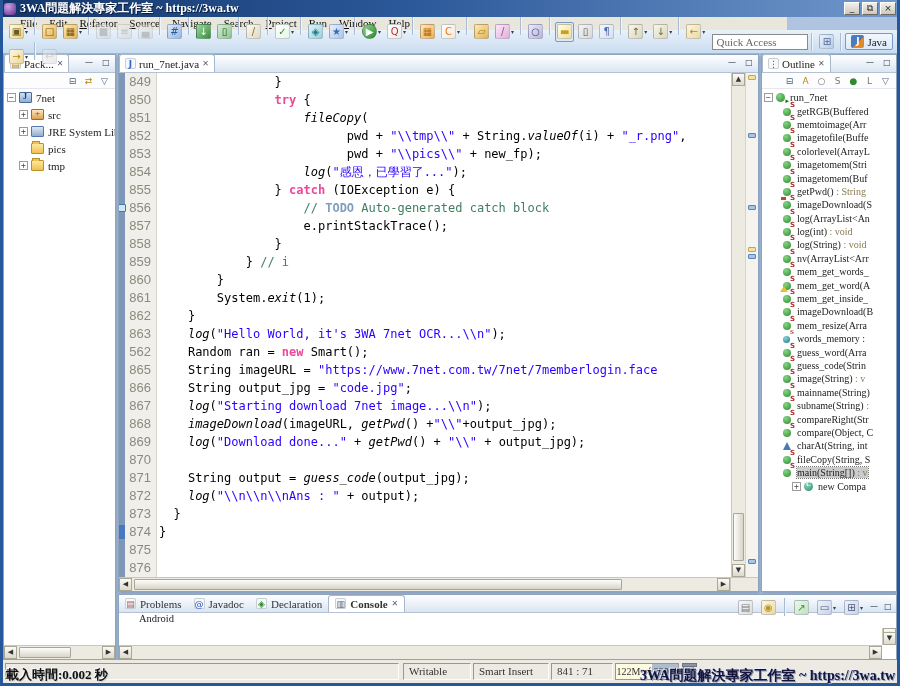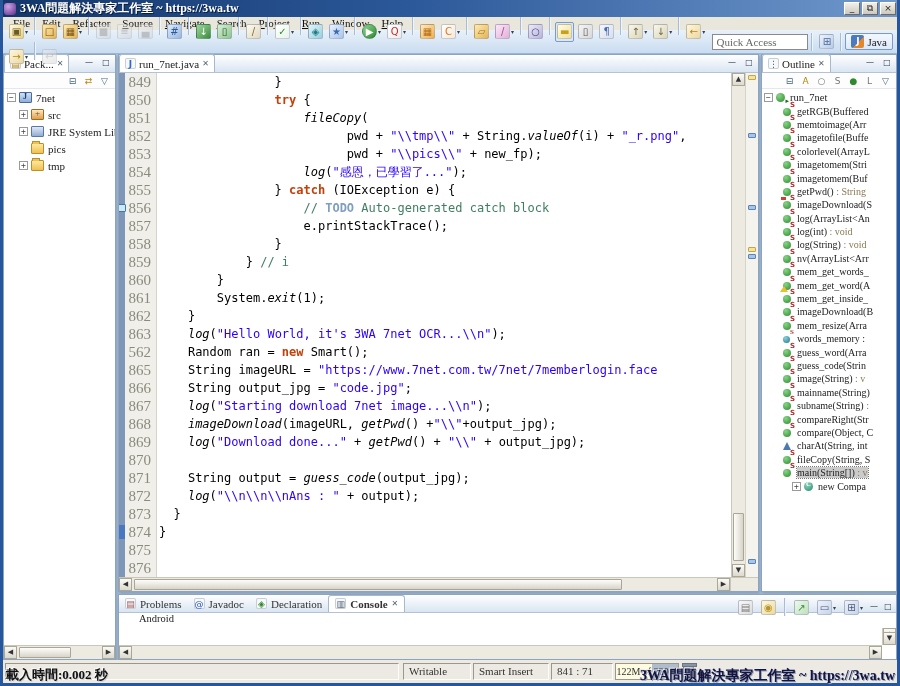--- a/index.html
+++ b/index.html
@@ -6,21 +6,21 @@
 html,body{width:900px;height:686px;overflow:hidden}
 body{position:relative;background:#aec4e0;font-family:"Liberation Serif","DejaVu Serif",serif;font-size:12px;color:#222}
 #frame{position:absolute;inset:0;border-left:3px solid #26569c;border-right:3px solid #26569c;border-bottom:3px solid #26569c;pointer-events:none;z-index:50}
 
 #titlebar{position:absolute;left:0;top:0;width:900px;height:17px;background:linear-gradient(90deg,#143669 0%,#2b5899 45%,#7098cc 100%);color:#fff;display:flex;align-items:center;padding:0 4px;z-index:10}
 #app-icon{width:12px;height:12px;border-radius:3px;background:radial-gradient(circle at 35% 30%,#cfa3e8,#5a2d86);margin-right:4px;flex:none}
 #title-text{font-weight:bold;font-size:12px;white-space:nowrap;text-shadow:1px 1px 0 #0a1c3a}
 #winbtns{margin-left:auto;display:flex;gap:2px}
 .winbtn{width:16px;height:13px;background:linear-gradient(#f2efe9,#cdc9c0);border:1px solid #fff;border-right-color:#6f6a60;border-bottom-color:#6f6a60;font-size:9px;line-height:11px;text-align:center;color:#222;font-family:"DejaVu Sans",sans-serif}
 
-#menubar{position:absolute;left:3px;top:17px;width:894px;height:13px;background:#e9e6dc;display:flex;align-items:center;padding-left:4px;z-index:9}
+#menubar{position:absolute;left:3px;top:17px;width:784px;height:13px;background:#e9e6dc;display:flex;align-items:center;padding-left:11px;z-index:9}
 .mitem{display:inline-block;padding:0 6px;font-size:11px;color:#111;line-height:13px}
 .mitem::first-letter{text-decoration:underline}
 
 #toolbar{position:absolute;left:3px;top:30px;width:894px;height:24px;background:linear-gradient(#e9f1fa,#c9dcf0);border-bottom:1px solid #9fb6cf;display:flex;align-items:center;padding-left:3px;z-index:9}
 .tbtn{display:inline-flex;align-items:center;height:20px;padding:1px;margin:0 1px;border:1px solid transparent;border-radius:2px}
 .tbtn.pressed{border-color:#7a9ac8;background:#dce8f8}
 .tbtn.dis{opacity:.45}
 .tico{display:inline-block;width:15px;height:15px;border:1px solid rgba(40,60,90,.25);border-radius:2px;font-family:"DejaVu Sans",sans-serif;font-size:10px;line-height:13px;text-align:center}
 .tico.round{border-radius:50%}
 .dd{font-size:6px;color:#345;margin-left:1px;font-family:"DejaVu Sans",sans-serif}
@@ -57,24 +57,24 @@
 .hscroll{position:absolute;height:14px;background:#eceae1;border-top:1px solid #c9c6ba;display:flex;align-items:center}
 .sbtn{flex:none;width:13px;height:13px;background:linear-gradient(#fbfaf6,#dcd9cd);border:1px solid #aaa795;font-size:7px;line-height:11px;text-align:center;color:#333;font-family:"DejaVu Sans",sans-serif}
 .strack{flex:1;height:13px;position:relative}
 .sthumb{position:absolute;top:1px;height:11px;background:linear-gradient(#fdfdfb,#d8d5c8);border:1px solid #a9a698;border-radius:1px}
 .vthumb{position:absolute;left:1px;width:11px;background:linear-gradient(90deg,#fdfdfb,#d8d5c8);border:1px solid #a9a698;border-radius:1px}
 
 #editor{left:118px;top:54px;width:641px;height:538px}
 #ed-body{position:absolute;left:0;top:18px;right:0;bottom:14px;display:flex;overflow:hidden}
 #gutter-band{flex:none;width:6px;background:#7e97b8;position:relative}
 #gutter-nums{flex:none;width:32px;background:#f1efe9;border-right:1px solid #d6d3c8;text-align:right;padding-right:5px}
-.gnum{height:18px;line-height:18px;font-family:Liberation Serif, serif;font-size:15px;color:#8a8a7e}
+.gnum{height:18px;line-height:18px;font-family:Liberation Sans, sans-serif;font-size:13px;color:#8a8a7e}
 #code-area{flex:1;overflow:hidden;background:#fff;padding-left:2px}
 .cl{height:18px;line-height:18px;white-space:pre;font-family:"DejaVu Sans Mono",monospace;font-size:12px;color:#000}
-.sp{color:#000}.sk{color:#c2410c;font-weight:bold}.ss{color:#2a00ff}.sc{color:#3f7f5f}.st{color:#7f9fbf;font-weight:bold}.sm{font-style:italic;color:#000}
+.sp{color:#000}.sk{color:#ec4899;font-weight:bold}.ss{color:#2a00ff}.sc{color:#3f7f5f}.st{color:#7f9fbf;font-weight:bold}.sm{font-style:italic;color:#000}
 #ed-vscroll{flex:none;width:14px;background:#eceae1;border-left:1px solid #c9c6ba;position:relative}
 #ed-ruler{flex:none;width:13px;background:#f4f3ee;border-left:1px solid #d6d3c8;position:relative}
 .ovm{position:absolute;left:2px;width:8px;height:5px;border:1px solid #8aa;border-radius:1px}
 .ovm.y{background:#f2e3a0;border-color:#c0a84a}
 .ovm.b{background:#a8c4e8;border-color:#5a84b8}
 #task-marker{position:absolute;left:-1px;width:8px;height:8px;background:#cfe8f4;border:1px solid #3a7ab0;border-radius:1px}
 #band-hl{position:absolute;left:0;width:6px;height:14px;background:#4a78c0}
 #ed-hscroll{left:0;right:28px;bottom:0}
 #ed-corner{position:absolute;right:0;bottom:0;width:28px;height:14px;background:#eceae1;border-top:1px solid #c9c6ba;border-left:1px solid #c9c6ba}
 

